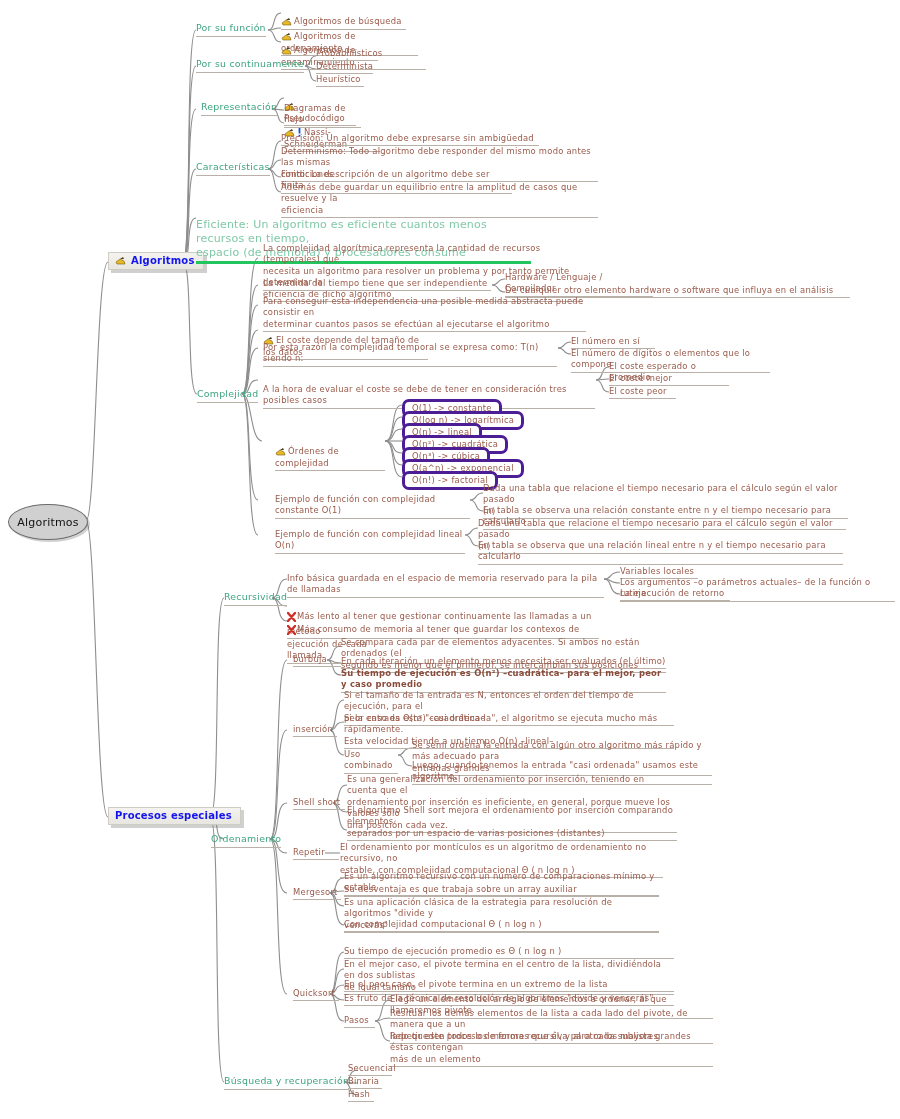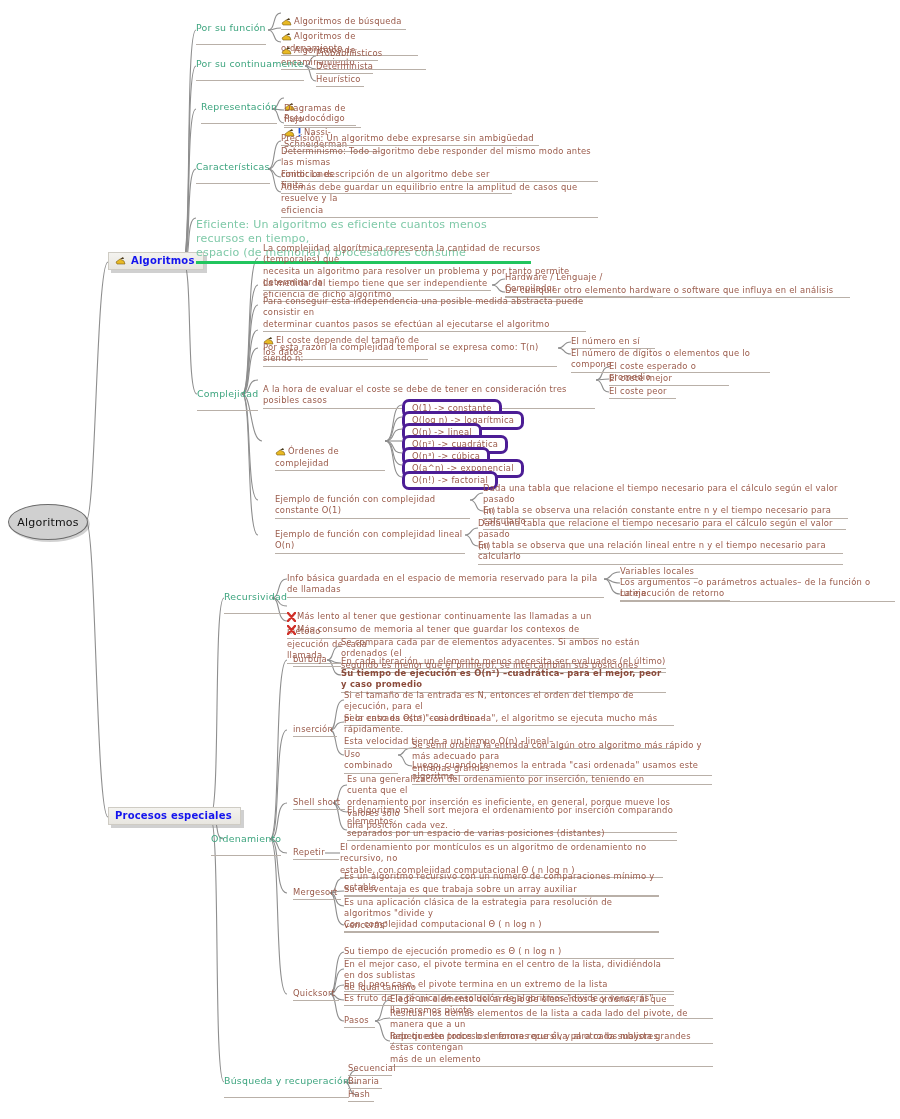--- a/index.html
+++ b/index.html
@@ -13,21 +13,21 @@
   
   .node{position:absolute;box-sizing:border-box;}
   .leaf{
     color:#9a5a4a;font-size:8.4px;line-height:11.4px;
     letter-spacing:.25px;white-space:pre-line;
     padding:0 0 1px 0;
   }
   .leaf.u{border-bottom:1px solid #b9b0a8;}
   .branch{
     color:#3ea57f;font-size:9.4px;line-height:12px;letter-spacing:.25px;
-    border-bottom:1px solid #b9b0a8;white-space:nowrap;padding-bottom:10px;
+    border-bottom:1px solid #b9b0a8;white-space:nowrap;padding-bottom:2px;
   }
   .bigleaf{
     color:#7fc9a8;font-size:11px;line-height:14px;letter-spacing:.2px;
     border-bottom:3px solid #22c55e;white-space:pre-line;padding-bottom:1px;
   }
   .bold{font-weight:bold;color:#8a4a3a;}
 
   
   .pill{
     color:#9a5a4a;font-size:8.4px;line-height:11px;letter-spacing:.25px;

